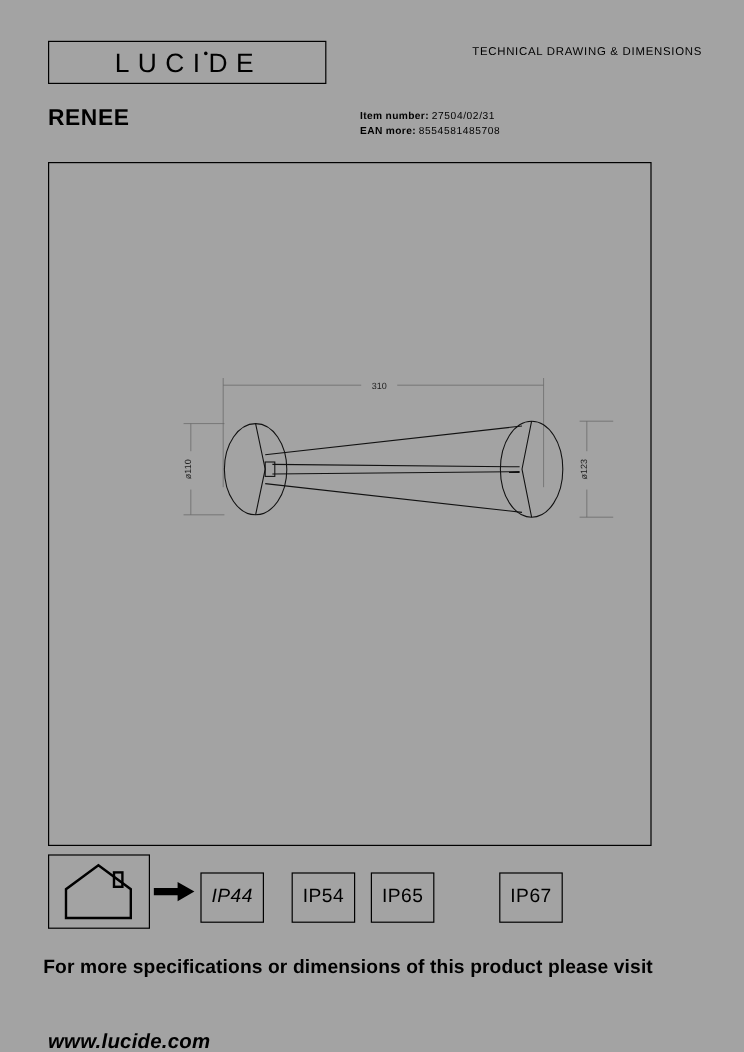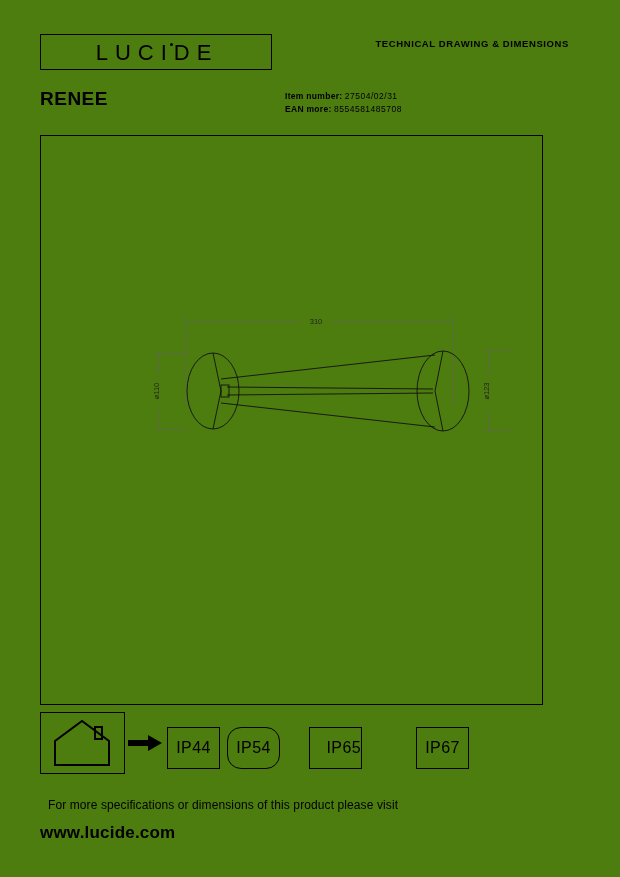--- a/index.html
+++ b/index.html
@@ -9,21 +9,21 @@
   }
   body {
     font-family: "Liberation Sans", sans-serif;
     color: #000000;
   }
   .page {
     position: relative;
     width: 620px;
     height: 877px;
     margin: 0 auto;
-    background: #4d7c0f;
+    background: #a3a3a3;
     overflow: hidden;
   }
 
   
   .header {
     position: absolute;
     left: 40px;
     top: 30px;
     width: 545px;
     height: 48px;
@@ -54,41 +54,40 @@
     position: absolute;
     left: 129px;
     top: 8px;
     width: 3px;
     height: 3px;
     background: #000;
     border-radius: 50%;
   }
   .header-title {
     position: absolute;
-    right: 16px;
+    right: 0;
     top: 8px;
     font-size: 9.5px;
     letter-spacing: 0.6px;
     color: #000;
     white-space: nowrap;
-    font-weight: bold;
   }
 
   
   .product-name {
     position: absolute;
     left: 40px;
     top: 88px;
     font-size: 19px;
     font-weight: bold;
     letter-spacing: 0.5px;
   }
   .item-info {
     position: absolute;
-    left: 285px;
+    left: 300px;
     top: 90px;
     font-size: 8.5px;
     line-height: 13px;
   }
   .item-info .lbl {
     font-weight: bold;
     letter-spacing: 0.3px;
   }
   .item-info .val {
     letter-spacing: 0.5px;
@@ -140,51 +139,52 @@
     width: 53px;
     height: 42px;
     border: 1px solid #000;
     box-sizing: border-box;
     font-size: 16px;
     line-height: 40px;
     text-align: center;
     letter-spacing: 0.4px;
     color: #000;
   }
-  .ip-0 { left: 127px; }
-  .ip-1 { left: 187px; border-radius: 14px; }
-  .ip-2 { left: 269px; text-align: right; }
+  .ip-0 { left: 127px; font-style: italic; }
+  .ip-1 { left: 203px; }
+  .ip-2 { left: 269px; }
   .ip-3 { left: 340px; margin-left: 36px; }
 
   .explanation {
     position: absolute;
     left: 417px;
     top: 10px;
     width: 130px;
     font-size: 8.6px;
     line-height: 11.5px;
     color: #000;
   }
 
   
   .footer-line1 {
     position: absolute;
-    left: 48px;
+    left: 36px;
     top: 798px;
-    font-size: 12px;
-    font-weight: normal;
+    font-size: 16px;
+    font-weight: bold;
     letter-spacing: 0.1px;
   }
   .footer-line2 {
     position: absolute;
     left: 40px;
-    top: 823px;
+    top: 858px;
     font-size: 17px;
     font-weight: bold;
     letter-spacing: 0.2px;
+    font-style: italic;
   }
 
   .dim-label {
     font-family: "Liberation Sans", sans-serif;
     font-size: 7.5px;
     fill: #222;
   }
 </style>
 </head>
 <body>

